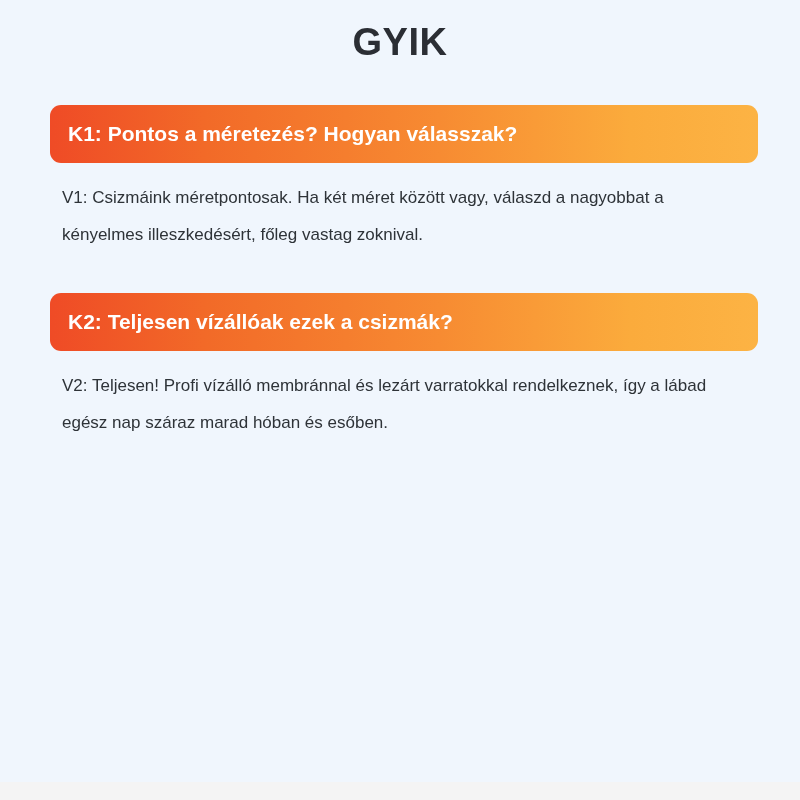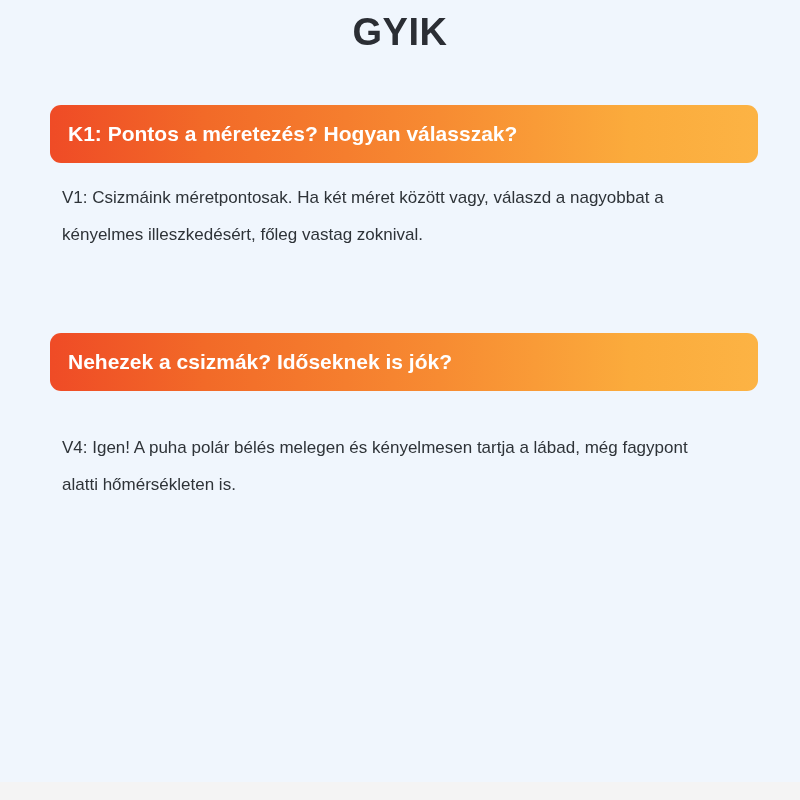--- a/index.html
+++ b/index.html
@@ -34,21 +34,21 @@
     background: #f4f4f4;
   }
 
   .page-title {
     text-align: center;
     font-size: 38px;
     font-weight: bold;
     color: #2b2e34;
     letter-spacing: 0.5px;
     margin: 0;
-    padding-top: 12px;
+    padding-top: 22px;
     padding-bottom: 0;
     line-height: 1.1;
   }
 
   .faq-list {
     position: absolute;
     top: 105px;
     left: 50px;
     width: 705px;
   }
@@ -95,32 +95,34 @@
 
     <div class="faq-item">
       <div class="faq-question">
         <span>K1: Pontos a méretezés? Hogyan válasszak?</span>
       </div>
       <div class="faq-answer">V1: Csizmáink méretpontosak. Ha két méret között vagy, válaszd a nagyobbat a kényelmes illeszkedésért, főleg vastag zoknival.</div>
     </div>
 
     <div class="gap-large"></div>
 
+    <div class="faq-item">
+      <div class="faq-question">
+        <span>K2: Teljesen vízállóak ezek a csizmák?</span>
+      </div>
+      <div class="faq-answer">V2: Teljesen! Profi vízálló membránnal és lezárt varratokkal rendelkeznek, így a lábad egész nap száraz marad hóban és esőben.</div>
+    </div>
 
     <div class="gap-large"></div>
 
     <div class="faq-item">
-      <div class="faq-question">
-        <span>Nehezek a csizmák? Időseknek is jók?</span>
-      </div>
     </div>
 
     <div class="gap-small"></div>
 
     <div class="faq-item">
-      <div class="faq-answer">V4: Igen! A puha polár bélés melegen és kényelmesen tartja a lábad, még fagypont alatti hőmérsékleten is.</div>
     </div>
 
   </div>
 
   <div class="bottom-strip"></div>
 
 </div>
 
 </body></html>

